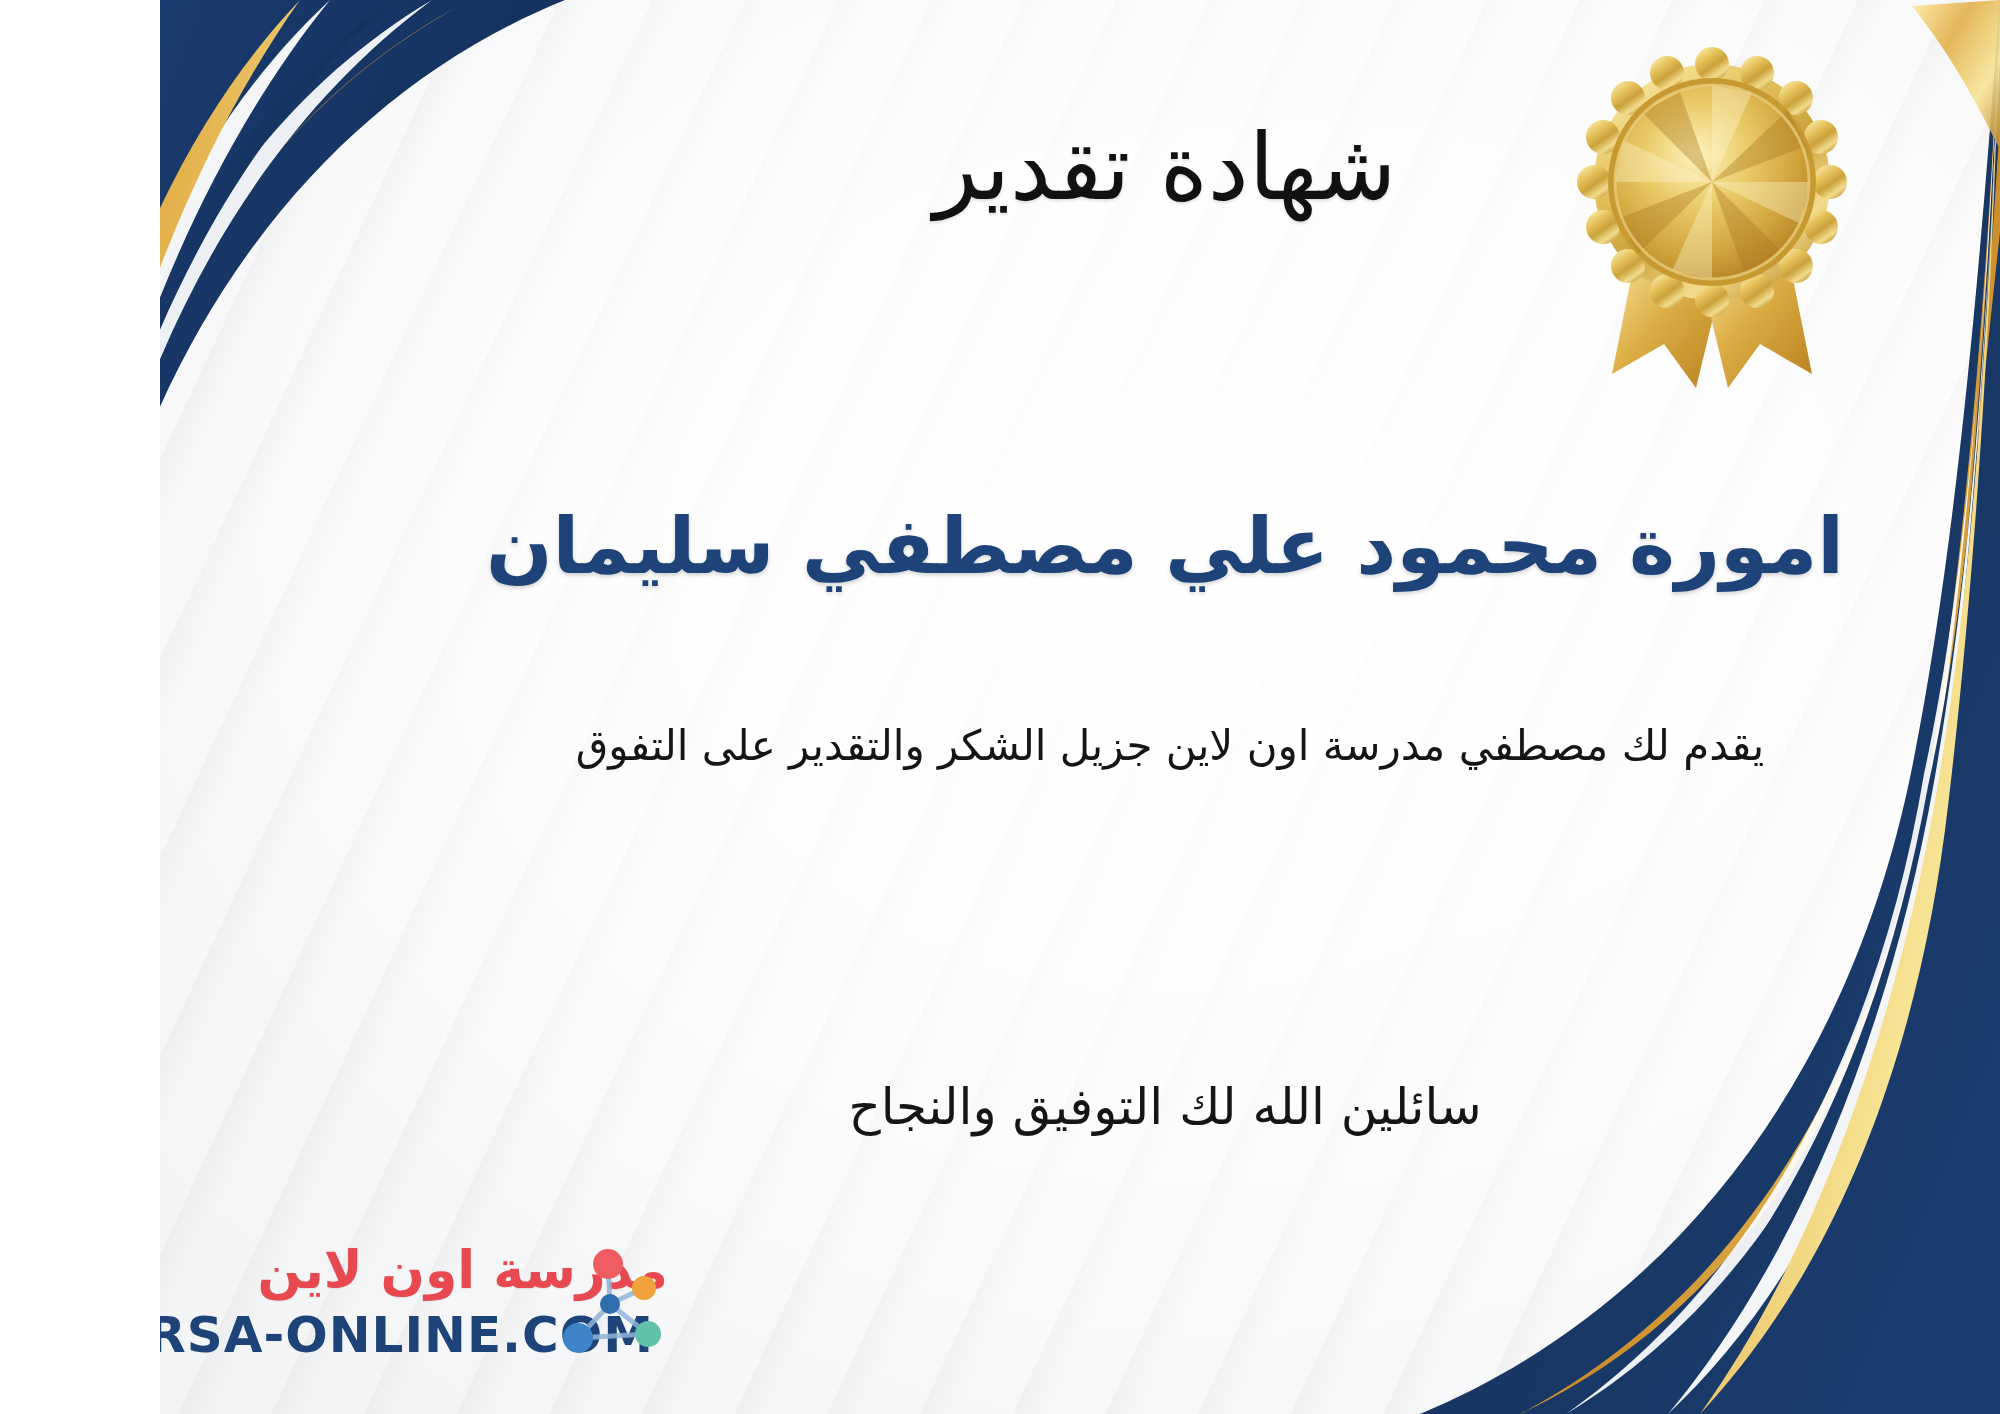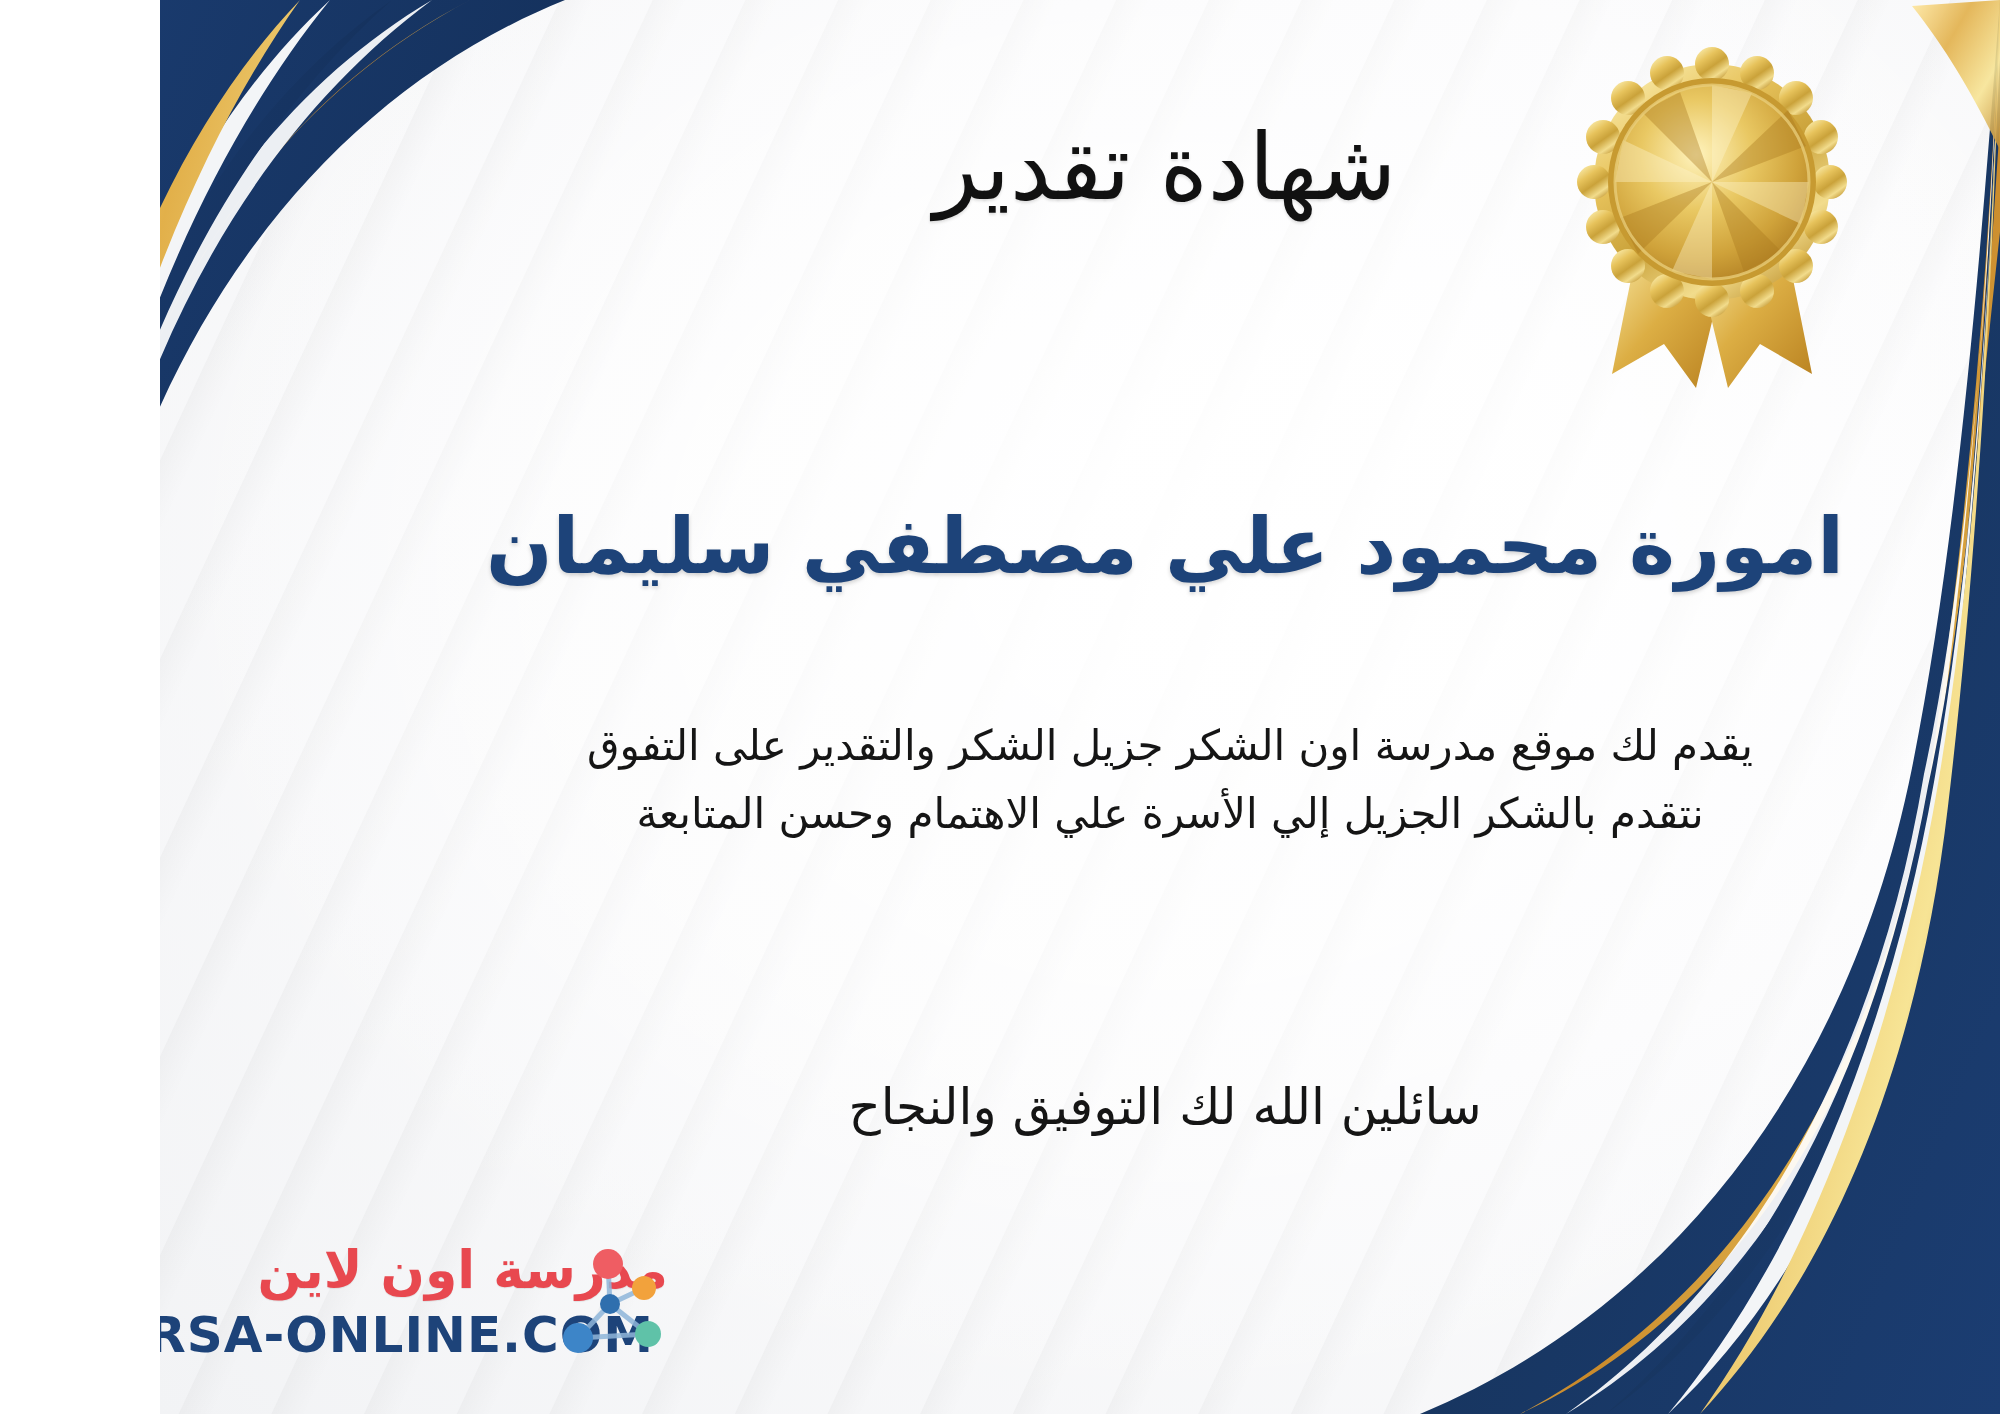--- a/index.html
+++ b/index.html
@@ -273,22 +273,21 @@
     </svg>
   </div>
 
   <div class="content">
 
     <div class="cert-title">شهادة تقدير</div>
 
     <div class="student-name">امورة محمود علي مصطفي سليمان</div>
 
     <div class="body-block">
-      <span class="body-line">يقدم لك موقع مدرسة اون الشكر جزيل الشكر  والتقدير على التفوق</span>
-      <span class="body-line">نتقدم  بالشكر الجزيل إلي الأسرة علي الاهتمام وحسن المتابعة</span>
+      <span class="body-line">يقدم لك مصطفي مدرسة اون لاين جزيل الشكر  والتقدير على التفوق</span>
     </div>
 
     <div class="closing">سائلين الله لك التوفيق  والنجاح</div>
   </div>
 
   <div class="brand">
     <div class="brand-ar">مدرسة اون لاين</div>
     <div class="brand-en">MADRSA-ONLINE.COM</div>
     <div class="brand-mark">
       <svg viewBox="0 0 130 130" xmlns="http://www.w3.org/2000/svg" aria-hidden="true">

